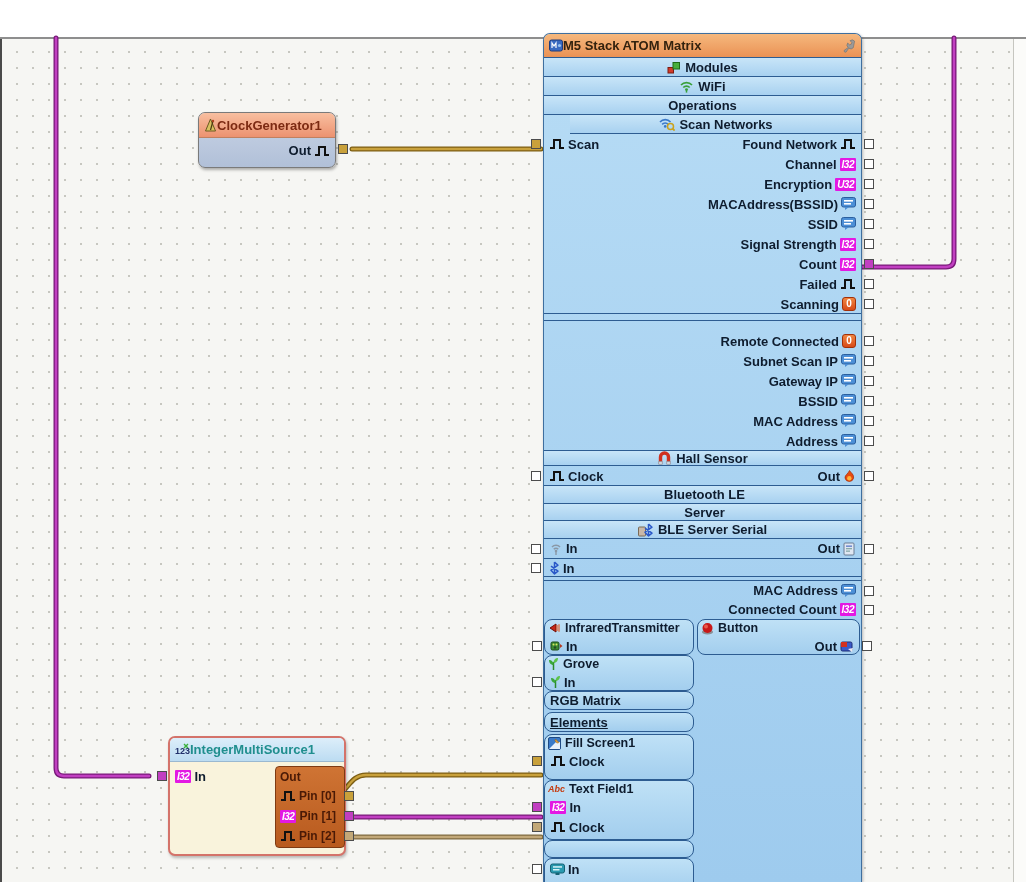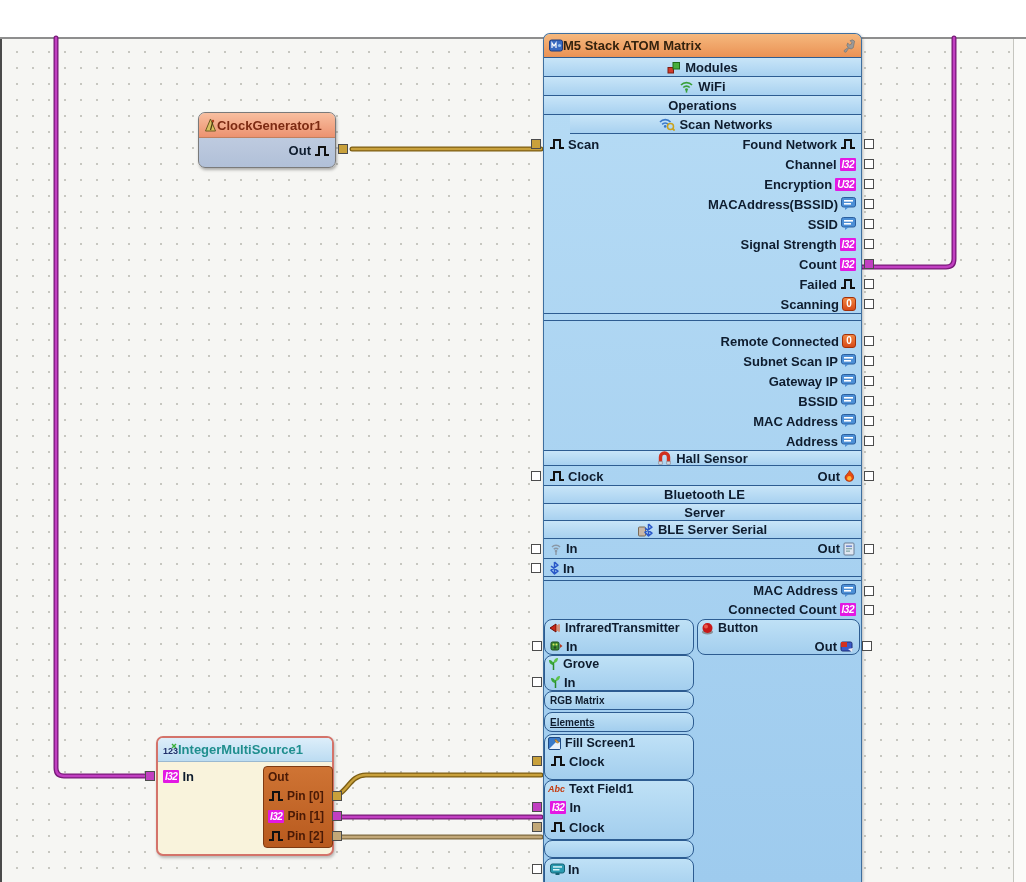--- a/index.html
+++ b/index.html
@@ -45,34 +45,34 @@
   .pin-sq.l{left:-13px;} .pin-sq.r{right:-13px;}
 
   .lower{display:flex;align-items:flex-start;}
   .lcol{width:150px;flex:none;display:flex;flex-direction:column;}
   .rcol{flex:1 1 auto;display:flex;flex-direction:column;margin-left:3px;margin-right:1px;}
   .subpanel{position:relative;border:1.5px solid #2d5c91;border-radius:8px;box-sizing:border-box;
     background:linear-gradient(180deg,#bfe1f6,#a3ceee);}
   .subpanel .phead{display:flex;align-items:center;gap:4px;padding:1px 3px;
     font-size:12.5px;font-weight:bold;color:#0e1c2e;white-space:nowrap;overflow:hidden;}
   .panelbar{border:1.5px solid #2d5c91;border-radius:8px;box-sizing:border-box;
-    display:flex;align-items:center;padding:8px 5px;font-size:10px;font-weight:bold;color:#0e1c2e;
+    display:flex;align-items:center;padding:8px 5px;font-size:13px;font-weight:bold;color:#0e1c2e;
     background:linear-gradient(180deg,#bfe1f6,#a3ceee);}
 
   
   .clockgen{left:198px;top:112px;width:138px;height:56px;
     background:linear-gradient(180deg,#c9d4e6,#b1c0d8);
     border:1.5px solid #7a7a7a;border-radius:7px;box-shadow:1px 2px 3px rgba(0,0,0,.3);text-align:right;}
   .clockgen .comp-header{height:25px;background:linear-gradient(180deg,#f8bfa0,#ec9270);
     border-bottom:1px solid #c08060;border-radius:6px 6px 0 0;}
   .clockgen .comp-title{color:#7c2a12;}
   .clockgen .pin-row{height:22px;padding-top:3px;}
 
   
-  .intsrc{left:156px;top:736px;width:178px;height:120px;background:#f9f3dc;
+  .intsrc{left:168px;top:736px;width:178px;height:120px;background:#f9f3dc;
     border:2px solid #d4736a;border-radius:7px;box-shadow:1px 2px 3px rgba(0,0,0,.25);}
   .intsrc .comp-header{height:24px;background:linear-gradient(180deg,#ddeefa,#bcdcf2);
     border-bottom:1px solid #9ab8d0;border-radius:5px 5px 0 0;}
   .intsrc .comp-title{color:#1f8e8e;}
   .intsrc-body{position:relative;height:94px;}
   .intsrc-in{position:absolute;left:0;top:4px;width:90px;height:20px;}
   .outbox{position:absolute;right:-1px;top:4px;width:70px;height:82px;box-sizing:border-box;
     background:linear-gradient(180deg,#cf7434,#b85a1e);
     border:1.5px solid #7e3a12;border-radius:4px;padding:1px 2px;}
   .outbox .obx-label{font-size:12px;font-weight:bold;color:#4a1a06;height:18px;

